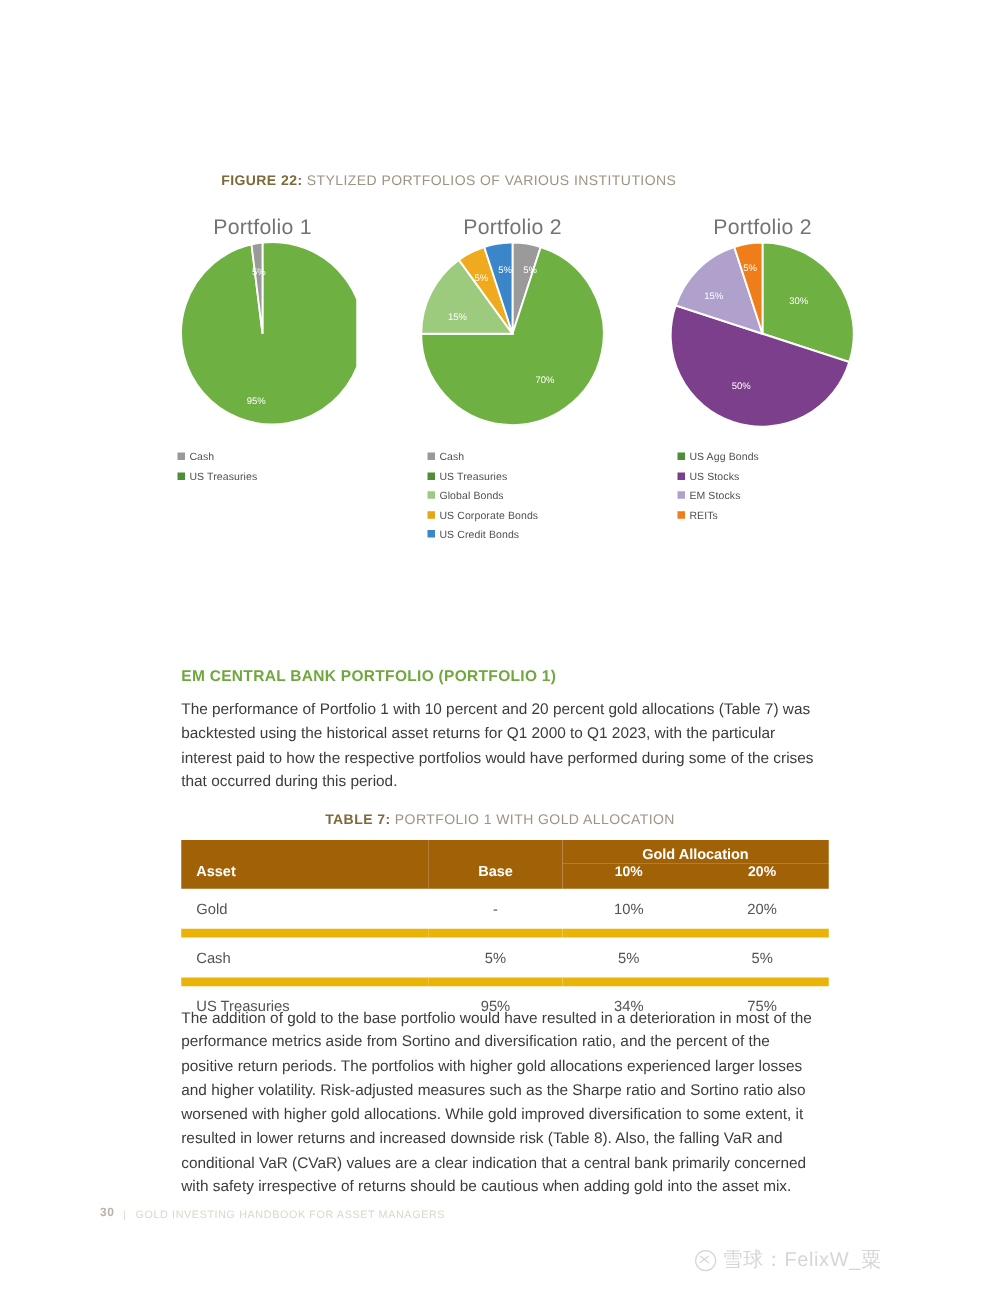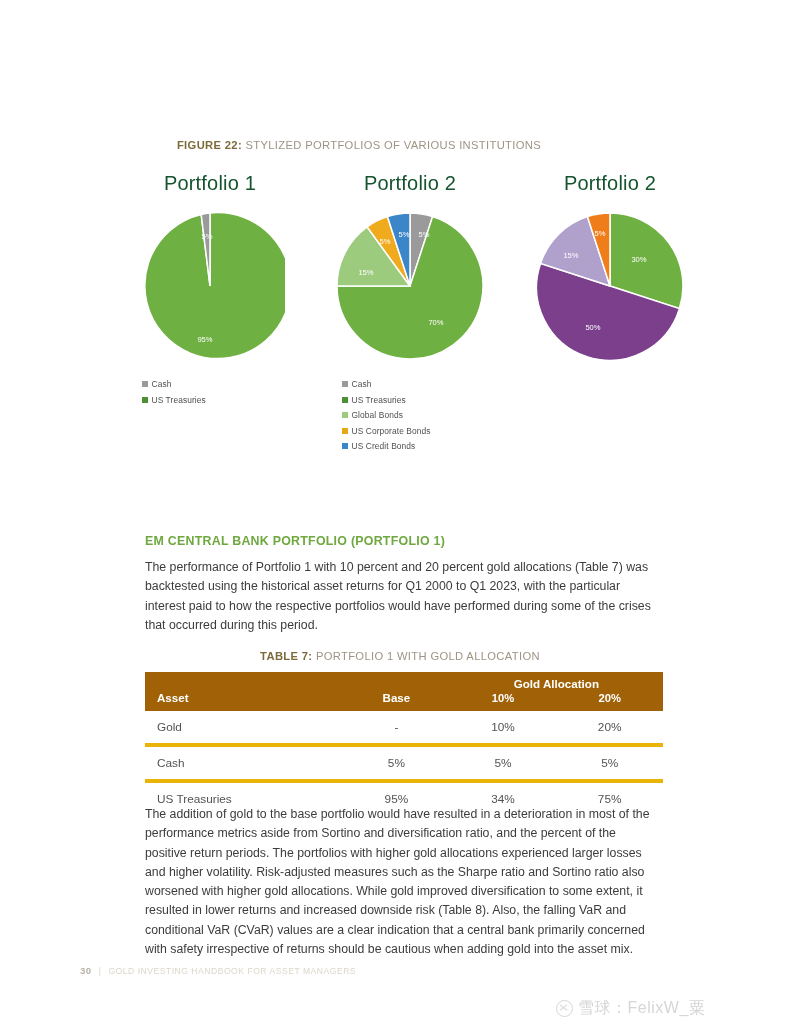--- a/index.html
+++ b/index.html
@@ -43,23 +43,22 @@
     display: flex;
     justify-content: space-between;
   }
   .chart-col {
     width: 200px;
     display: flex;
     flex-direction: column;
     align-items: center;
   }
   .chart-caption {
-    font-size: 20px;
-    color: #14532d;
-    margin-bottom: 16px;
+    font-size: 17px;
+    color: #737373;
     letter-spacing: 0.2px;
   }
   .pie-wrap {
     position: relative;
     width: 150px;
     height: 150px;
   }
   .pie-wrap svg { display: block; }
   .legend {
     margin-top: 18px;
@@ -154,21 +153,21 @@
   .th-asset, .th-base {
     vertical-align: bottom;
     padding-bottom: 7px !important;
     text-align: center;
   }
   .th-asset { text-align: center; }
   .data-table tbody td {
     padding: 9px 0;
     color: #535353;
     font-size: 11.8px;
-    border-bottom: 4px solid #eab308;
+    border-bottom: 7px solid #eab308;
   }
   .data-table tbody tr:last-child td { border-bottom: none; }
   .col-asset { width: 190px; text-align: left; padding-left: 12px !important; }
   .col-num { width: 109px; text-align: center; }
   
   .footer {
     position: absolute;
     top: 965px;
     left: 68px;
     display: flex;
@@ -308,20 +307,38 @@
 
           <path d="M75 75 L5.6 52.4 A73 73 0 0 1 52.4 5.6 Z" fill="#b0a0cc" stroke="#ffffff" stroke-width="1.5"></path>
 
           <path d="M75 75 L52.4 5.6 A73 73 0 0 1 75 2 Z" fill="#ef7d1a" stroke="#ffffff" stroke-width="1.5"></path>
           <text class="pie-label" x="104" y="51" text-anchor="middle">30%</text>
           <text class="pie-label" x="58" y="119" text-anchor="middle">50%</text>
           <text class="pie-label" x="36" y="47" text-anchor="middle">15%</text>
           <text class="pie-label" x="65" y="25" text-anchor="middle">5%</text>
         </svg>
       </div>
+      <div class="legend">
+        <div class="legend-row">
+          <span class="legend-swatch" style="background:#4d8f34"></span>
+          <span>US Agg Bonds</span>
+        </div>
+        <div class="legend-row">
+          <span class="legend-swatch" style="background:#7b3f8c"></span>
+          <span>US Stocks</span>
+        </div>
+        <div class="legend-row">
+          <span class="legend-swatch" style="background:#b0a0cc"></span>
+          <span>EM Stocks</span>
+        </div>
+        <div class="legend-row">
+          <span class="legend-swatch" style="background:#ef7d1a"></span>
+          <span>REITs</span>
+        </div>
+      </div>
     </div>
 
   </div>
 
 
   <div class="section-heading">EM CENTRAL BANK PORTFOLIO (PORTFOLIO 1)</div>
 
   <div class="para para-1">The performance of Portfolio 1 with 10 percent and 20 percent gold allocations (Table 7) was backtested using the historical asset returns for Q1 2000 to Q1 2023, with the particular interest paid to how the respective portfolios would have performed during some of the crises that occurred during this period.</div>
 
   <div class="table-title">

